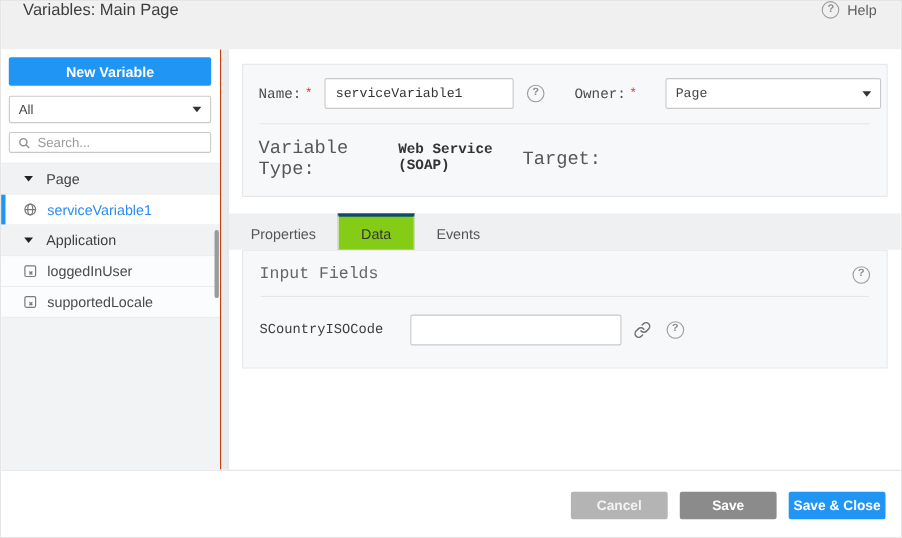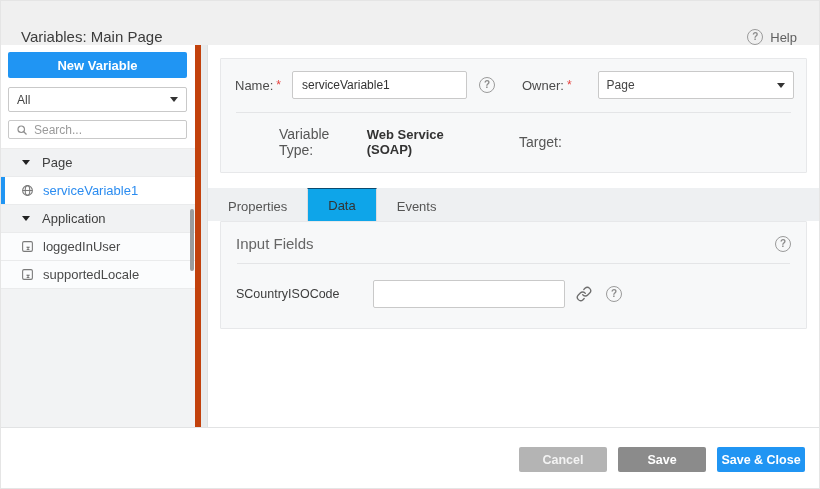--- a/index.html
+++ b/index.html
@@ -8,21 +8,21 @@
     position: relative;
     width: 820px; height: 489px;
     font-family: "Liberation Sans", "DejaVu Sans", sans-serif;
     color: #333; background: #fff; overflow: hidden;
     border: 1px solid #e5e5e5;
   }
 
   
   .header {
     height: 44px; background: #f0f0f0;
-    display: flex; align-items: flex-end;
+    display: flex; align-items: flex-start;
     padding: 0 22px 0 20px;
   }
   .header-title { font-size: 15px; color: #3c3c3c; }
   .header-spacer { flex: 1; }
   .help-link { display: flex; align-items: center; gap: 7px; cursor: pointer; }
   .help-label { font-size: 13px; color: #5f5f5f; }
 
   .qicon {
     display: inline-flex; align-items: center; justify-content: center;
     width: 16px; height: 16px; border: 1.4px solid #9b9b9b; border-radius: 50%;
@@ -32,21 +32,21 @@
 
   
   .body {
     position: absolute; top: 44px; left: 0; right: 0; bottom: 61px;
     display: flex;
   }
 
   
   .sidebar {
     width: 200px; background: #fff; position: relative;
-    display: flex; flex-direction: column; border-right: 6px solid #c2410c;
+    display: flex; flex-direction: column; border-right: 1px solid #c2410c;
   }
   .btn-new {
     margin: 7px 8px 2px 7px; height: 26px;
     background: #2095f3; color: #fff; border: none; border-radius: 2px;
     font-size: 13px; font-weight: bold; cursor: pointer;
     font-family: inherit;
   }
   .combo {
     margin: 7px 8px 0 7px; height: 25px; background: #fff;
     border: 1px solid #c9c9c9; border-radius: 2px;
@@ -93,55 +93,55 @@
     background: #9b9b9b; border-radius: 2px; cursor: pointer;
   }
 
   
   .gutter { width: 7px; background: #e9ebec; border-right: 1px solid #e0e2e3; }
 
   
   .main { flex: 1; background: #fff; padding: 13px 12px 0 12px; overflow: hidden; }
 
   .panel {
-    background: #f7f8f9; border: 1px solid #e7e8ea; border-radius: 1px;
+    background: #f7f8f9; border: 1px solid #e7e8ea; border-radius: 1px; font-family: Liberation Mono, monospace;
   }
   .form-panel { padding: 12px 14px 14px 14px; }
   .form-row { display: flex; align-items: center; }
   .fld-label { font-size: 13px; color: #4b4b4b; white-space: nowrap; }
   .req { color: #e5413e; font-size: 12px; margin-left: 3px; vertical-align: top; }
   .text-input {
     height: 28px; border: 1px solid #c9c9c9; border-radius: 2px;
     background: #fff; font-size: 12px; color: #333; padding: 0 9px;
     font-family: inherit; outline: none;
   }
   .name-input { width: 187px; margin-left: 11px; }
   .owner-select { width: 196px; height: 28px; margin-left: 10px; background: #fff; }
   .gap-q { margin-left: 12px; }
   .owner-group { margin-left: 27px; display: flex; align-items: center; gap: 16px; }
 
   .form-divider { border-top: 1px solid #e4e5e7; margin: 13px 1px; }
 
-  .ro-label { font-size: 14px; color: #565656; margin-left: 44px; }
+  .ro-label { font-size: 17px; color: #565656; }
   .ro-value { font-size: 13px; font-weight: bold; color: #333; margin-left: 12px; }
   .vt-group { display: flex; align-items: baseline; width: 240px; flex: 0 0 auto; }
   .tg-group { display: flex; align-items: baseline; }
 
   
   .tabbar {
     margin: 15px -12px 0 -12px; height: 33px; background: #eef0f2;
     display: flex; align-items: stretch; padding-left: 0;
   }
   .tab {
     padding: 0 20px; display: flex; align-items: center;
     font-size: 13px; color: #555; cursor: pointer; border-top: 3px solid transparent;
   }
   .tab.active {
-    background: #0ea5e9; color: #333;
-    border-top: 1px solid #0c4a6e;
+    background: #84cc16; color: #333;
+    border-top: 3px solid #0c4a6e;
     border-left: 1px solid #dcdddf; border-right: 1px solid #dcdddf;
   }
 
   
   .section-panel { padding: 13px 15px 20px 15px; }
   .section-head { display: flex; align-items: center; }
   .section-title { font-size: 15px; color: #666; flex: 1; }
   .section-divider { border-top: 1px solid #e4e5e7; margin: 11px 1px 16px 1px; }
   .field-row { display: flex; align-items: center; }
   .field-label { width: 137px; font-size: 12.5px; color: #3d3d3d; flex: 0 0 auto; }

